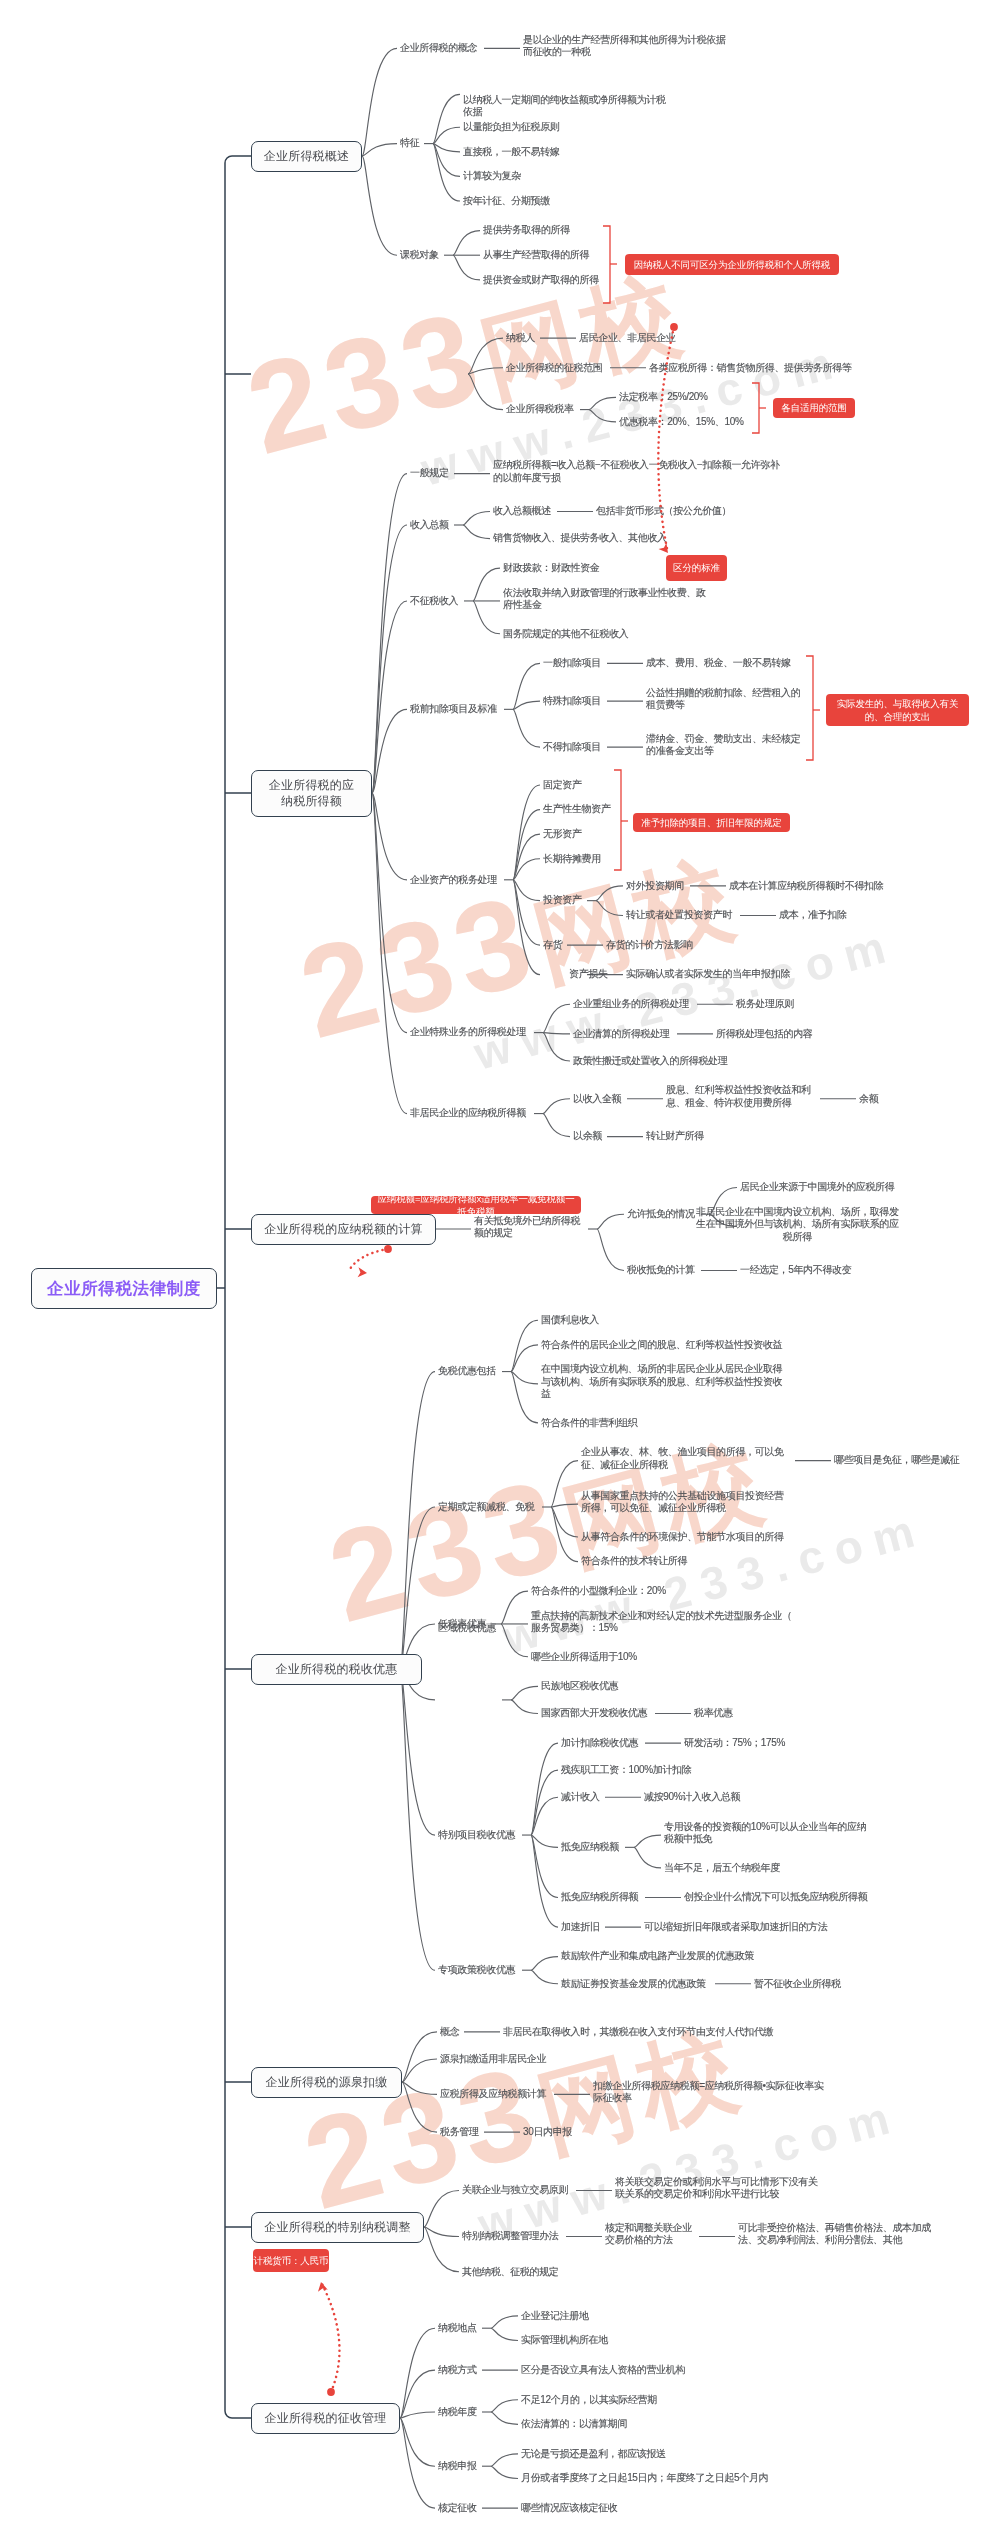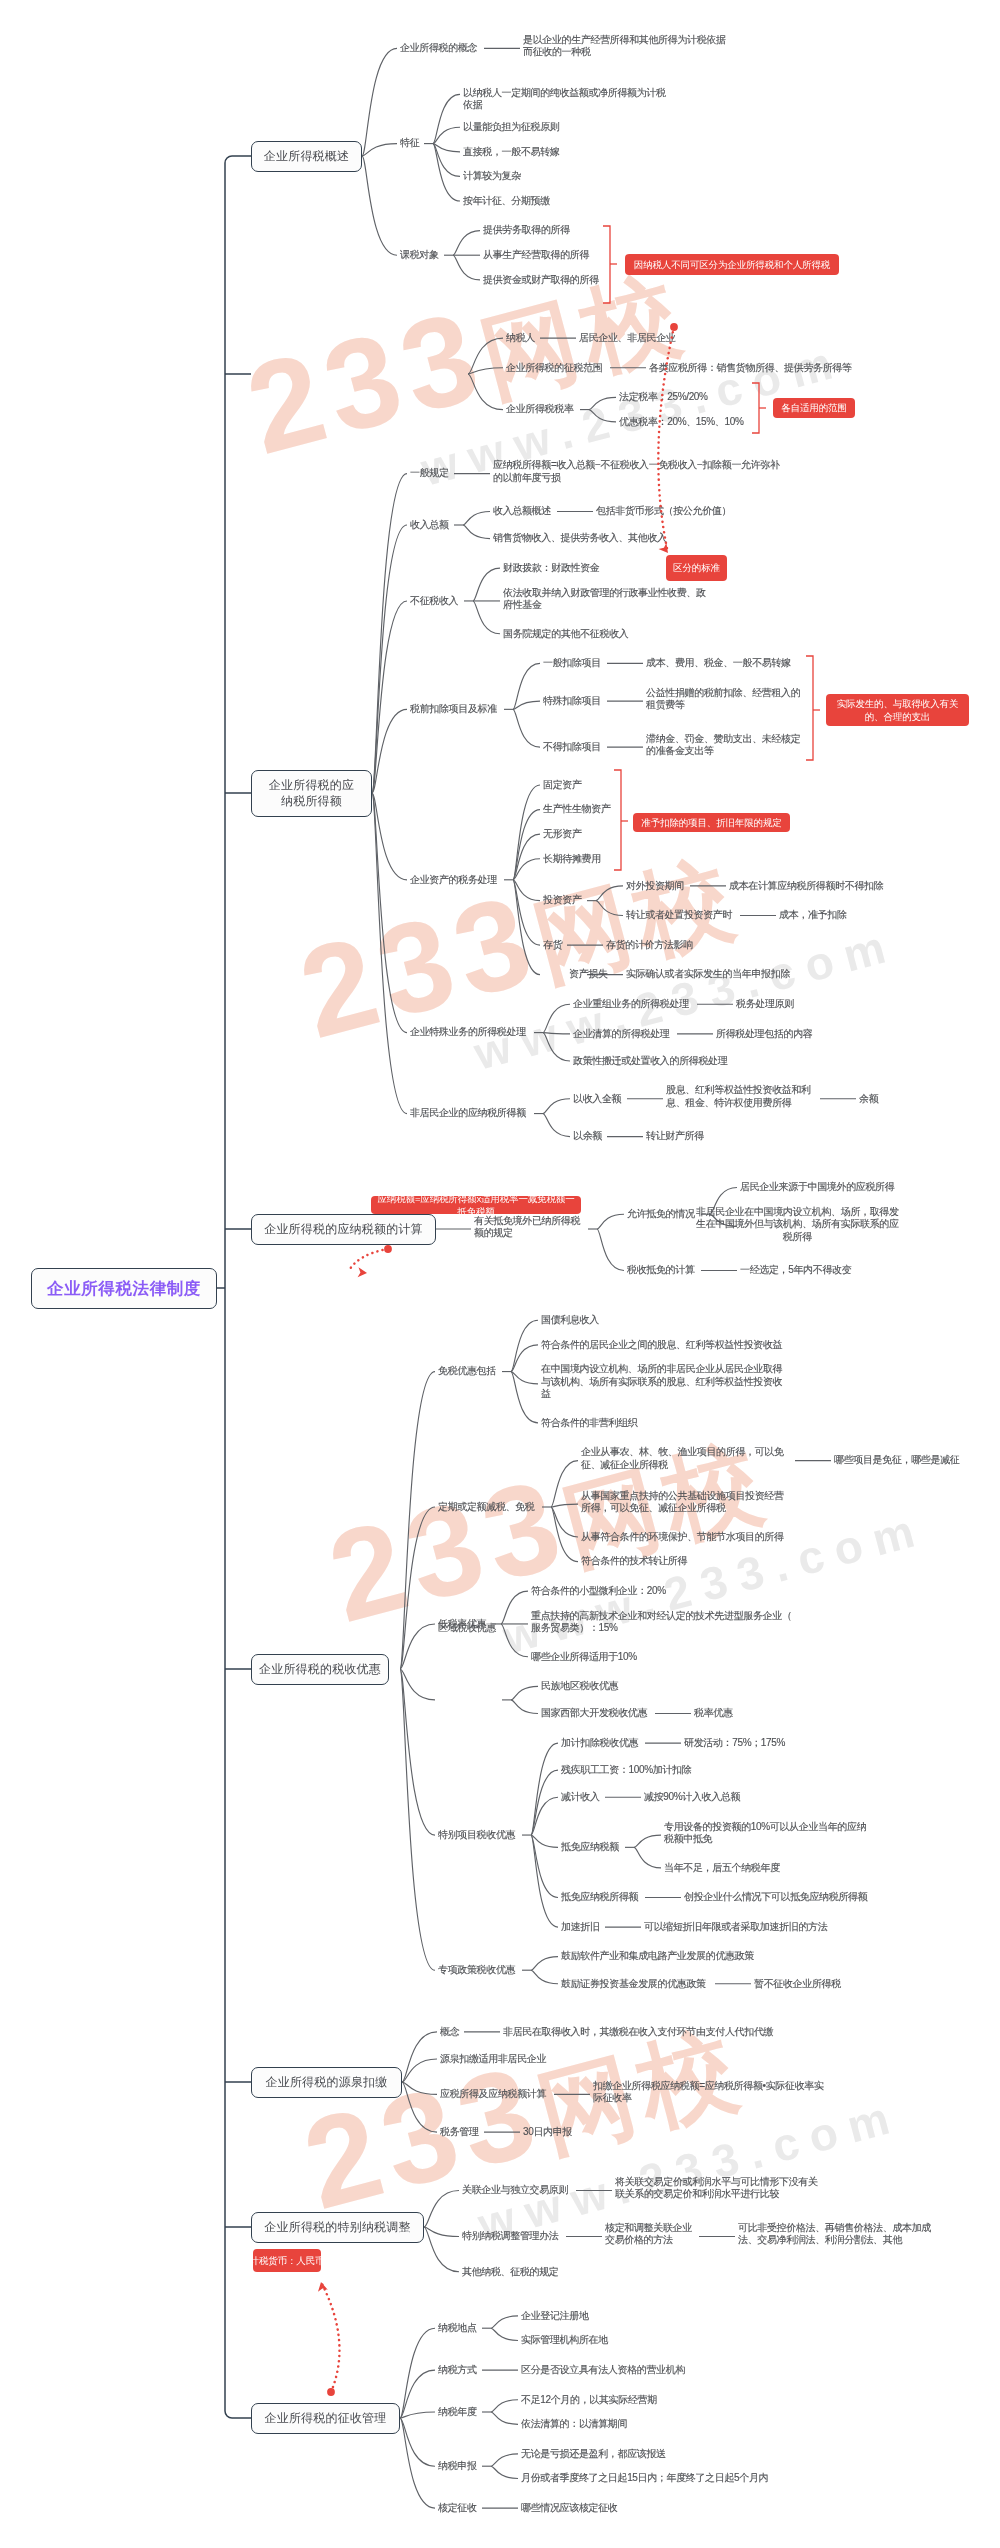--- a/index.html
+++ b/index.html
@@ -207,21 +207,21 @@
       <path d="M491 2466.1999999999994 C495.32 2466.1999999999994 496.4 2478.499999999999 518 2478.499999999999" fill="none" stroke="#5f6267" stroke-width="1.15"></path>
       <path d="M482 2508.099999999999 H518" fill="none" stroke="#5f6267" stroke-width="1.15"></path>
     </svg>
   <div id="nodes">
       <div class="box rootbox" style="left: 31px; top: 1267.5px; width: 186px; height: 41px;">企业所得税法律制度</div>
       <div class="box" style="left: 251px; top: 140.5px; width: 111px; height: 31px;">企业所得税概述</div>
       <div class="tx" style="left: 400px; top: 42.2px;">企业所得税的概念</div>
       <div class="tx" style="left: 523px; top: 34px;">是以企业的生产经营所得和其他所得为计税依据
 而征收的一种税</div>
       <div class="tx" style="left: 400px; top: 137.4px;">特征</div>
-      <div class="tx" style="left: 463px; top: 87px; font-family: Liberation Serif, serif;">以纳税人一定期间的纯收益额或净所得额为计税
+      <div class="tx" style="left: 463px; top: 94px; font-family: Liberation Serif, serif;">以纳税人一定期间的纯收益额或净所得额为计税
 依据</div>
       <div class="tx" style="left: 463px; top: 121px;">以量能负担为征税原则</div>
       <div class="tx" style="left: 463px; top: 145.6px;">直接税，一般不易转嫁</div>
       <div class="tx" style="left: 463px; top: 170.2px;">计算较为复杂</div>
       <div class="tx" style="left: 463px; top: 194.8px;">按年计征、分期预缴</div>
       <div class="tx" style="left: 400px; top: 249px;">课税对象</div>
       <div class="tx" style="left: 483px; top: 224.4px;">提供劳务取得的所得</div>
       <div class="tx" style="left: 483px; top: 249px;">从事生产经营取得的所得</div>
       <div class="tx" style="left: 483px; top: 273.6px;">提供资金或财产取得的所得</div>
       <div class="tx" style="left: 506px; top: 331.9px;">纳税人</div>
@@ -284,21 +284,21 @@
       <div class="box" style="left: 251px; top: 1213.5px; width: 185px; height: 31px;">企业所得税的应纳税额的计算</div>
       <div class="tx" style="left: 474px; top: 1214.6px;">有关抵免境外已纳所得税
 额的规定</div>
       <div class="tx" style="left: 627px; top: 1208px;">允许抵免的情况</div>
       <div class="tx" style="left: 740px; top: 1181.3px;">居民企业来源于中国境外的应税所得</div>
       <div class="tx" style="left: 696px; top: 1205.9px; text-align: center;">非居民企业在中国境内设立机构、场所，取得发
 生在中国境外但与该机构、场所有实际联系的应
 税所得</div>
       <div class="tx" style="left: 627px; top: 1264.3px;">税收抵免的计算</div>
       <div class="tx" style="left: 740px; top: 1264.3px;">一经选定，5年内不得改变</div>
-      <div class="box" style="left: 251px; top: 1653.5px; width: 138px; height: 31px;">企业所得税的税收优惠</div>
+      <div class="box" style="left: 251px; top: 1653.5px; width: 171px; height: 31px;">企业所得税的税收优惠</div>
       <div class="tx" style="left: 438px; top: 1365.35px;">免税优惠包括</div>
       <div class="tx" style="left: 541px; top: 1314.05px;">国债利息收入</div>
       <div class="tx" style="left: 541px; top: 1338.65px;">符合条件的居民企业之间的股息、红利等权益性投资收益</div>
       <div class="tx" style="left: 541px; top: 1363.25px;">在中国境内设立机构、场所的非居民企业从居民企业取得
 与该机构、场所有实际联系的股息、红利等权益性投资收
 益</div>
       <div class="tx" style="left: 541px; top: 1416.65px;">符合条件的非营利组织</div>
       <div class="tx" style="left: 438px; top: 1500.8px;">定期或定额减税、免税</div>
       <div class="tx" style="left: 581px; top: 1446.25px;">企业从事农、林、牧、渔业项目的所得，可以免
 征、减征企业所得税</div>
@@ -368,21 +368,21 @@
       <div class="tx" style="left: 438px; top: 2501.9px;">核定征收</div>
       <div class="tx" style="left: 521px; top: 2501.9px;">哪些情况应该核定征收</div>
       <div class="redbox" style="left: 625px; top: 254px; width: 214px; height: 21px;">因纳税人不同可区分为企业所得税和个人所得税</div>
       <div class="redbox" style="left: 773px; top: 398px; width: 82px; height: 20px;">各自适用的范围</div>
       <div class="redbox" style="left: 666px; top: 555px; width: 61px; height: 26px;">区分的标准</div>
       <div class="redbox" style="left: 826px; top: 694px; width: 143px; height: 32px;">实际发生的、与取得收入有关
 的、合理的支出</div>
       <div class="redbox" style="left: 633px; top: 813px; width: 157px; height: 19px;">准予扣除的项目、折旧年限的规定</div>
       <div class="redbox" style="left: 371px; top: 1196px; width: 210px; height: 18px;">应纳税额=应纳税所得额x适用税率一减免税额一
 抵免税额</div>
-      <div class="redbox" style="left: 253px; top: 2249px; width: 68px; height: 23px;">计税货币：人民币</div>
+      <div class="redbox" style="left: 253px; top: 2249px; width: 76px; height: 23px;">计税货币：人民币</div>
     </div>
   <svg class="layer" id="overlay">
       <path d="M603 226 H610 V303 H603" fill="none" stroke="#e8443c" stroke-width="1.3"></path>
       <path d="M610 264 H617" fill="none" stroke="#e8443c" stroke-width="1.3"></path>
       <path d="M752 383 H759 V433 H752" fill="none" stroke="#e8443c" stroke-width="1.3"></path>
       <path d="M759 408 H766" fill="none" stroke="#e8443c" stroke-width="1.3"></path>
       <path d="M806 656 H813 V760 H806" fill="none" stroke="#e8443c" stroke-width="1.3"></path>
       <path d="M813 710 H820" fill="none" stroke="#e8443c" stroke-width="1.3"></path>
       <path d="M614 770 H621 V870 H614" fill="none" stroke="#e8443c" stroke-width="1.3"></path>
       <path d="M621 821 H628" fill="none" stroke="#e8443c" stroke-width="1.3"></path>

